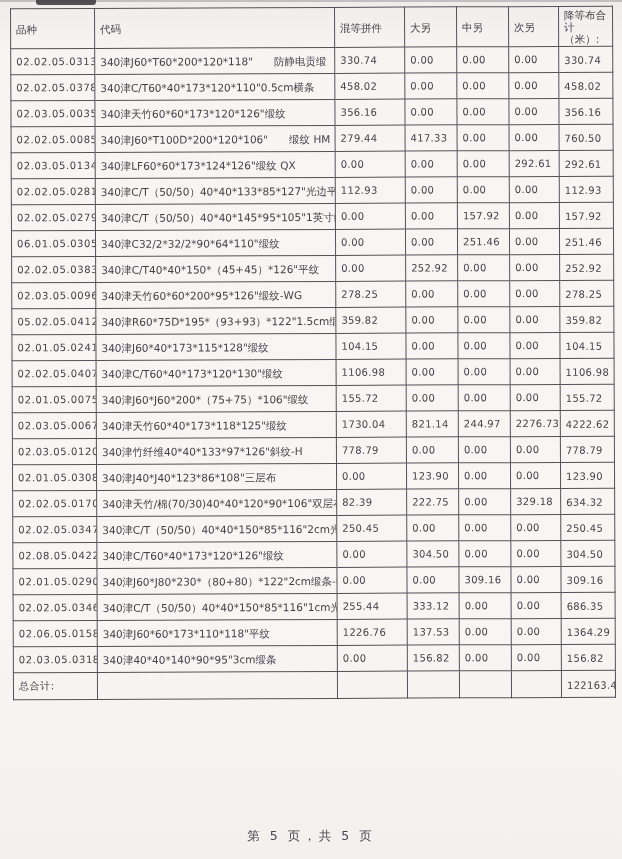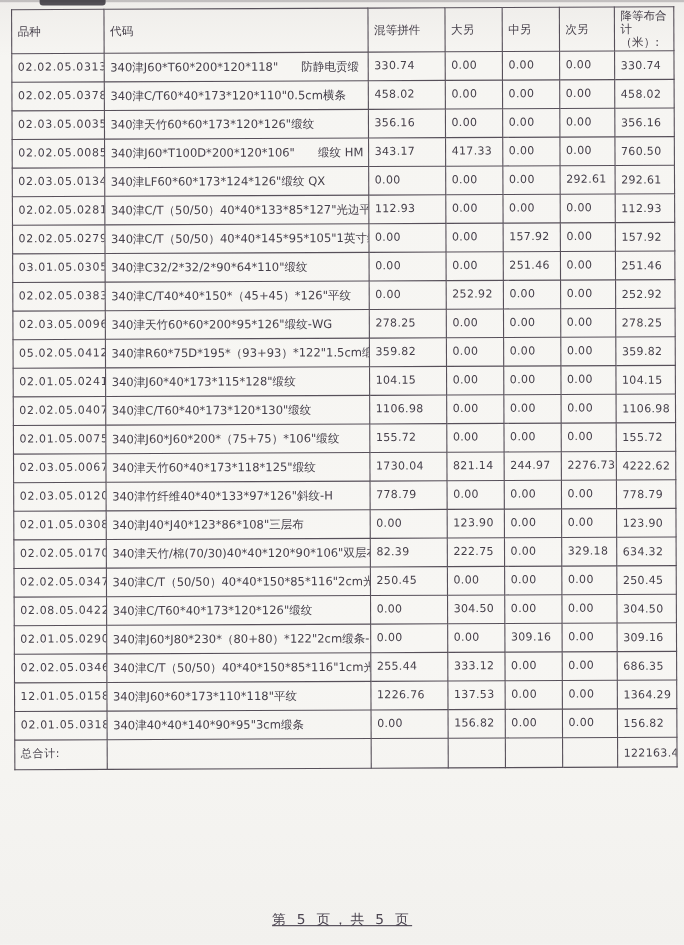--- a/index.html
+++ b/index.html
@@ -26,21 +26,21 @@
   }
   th{font-weight:normal;height:26px;white-space:normal;line-height:1.15;}
   tbody td{height:19px;}
   td.code{letter-spacing:.6px;font-size:10px;margin-left:14px;}
   td.desc{white-space:nowrap;}
   td.num{font-size:10px;letter-spacing:.3px;}
   td.tot{font-size:10px;letter-spacing:.3px;padding-top:5px;}
   tr.total-row td{height:20px;}
   .footer{
     position:absolute;left:0;top:828px;width:100%;
-    text-align:center;font-size:12.5px;letter-spacing:3px;color:#4b4450;text-decoration:underline;
+    text-align:center;font-size:12.5px;letter-spacing:3px;color:#4b4450;
   }
 </style>
 </head>
 <body>
 
 <div class="scan-edge"></div>
 <div class="scan-edge2"></div>
 
 <div class="sheet">
   <table>
@@ -88,21 +88,21 @@
           <td class="desc">340津天竹60*60*173*120*126"缎纹</td>
           <td class="num">356.16</td>
           <td class="num">0.00</td>
           <td class="num">0.00</td>
           <td class="num">0.00</td>
           <td class="tot">356.16</td>
         </tr>
         <tr>
           <td class="code">02.02.05.0085</td>
           <td class="desc">340津J60*T100D*200*120*106"　　缎纹 HM</td>
-          <td class="num">343.17</td>
+          <td class="num">279.44</td>
           <td class="num">417.33</td>
           <td class="num">0.00</td>
           <td class="num">0.00</td>
           <td class="tot">760.50</td>
         </tr>
         <tr>
           <td class="code">02.03.05.0134</td>
           <td class="desc">340津LF60*60*173*124*126"缎纹 QX</td>
           <td class="num">0.00</td>
           <td class="num">0.00</td>
@@ -122,21 +122,21 @@
         <tr>
           <td class="code">02.02.05.0279</td>
           <td class="desc">340津C/T（50/50）40*40*145*95*105"1英寸缎条</td>
           <td class="num">0.00</td>
           <td class="num">0.00</td>
           <td class="num">157.92</td>
           <td class="num">0.00</td>
           <td class="tot">157.92</td>
         </tr>
         <tr>
-          <td class="code">03.01.05.0305</td>
+          <td class="code">06.01.05.0305</td>
           <td class="desc">340津C32/2*32/2*90*64*110"缎纹</td>
           <td class="num">0.00</td>
           <td class="num">0.00</td>
           <td class="num">251.46</td>
           <td class="num">0.00</td>
           <td class="tot">251.46</td>
         </tr>
         <tr>
           <td class="code">02.02.05.0383</td>
           <td class="desc">340津C/T40*40*150*（45+45）*126"平纹</td>
@@ -257,30 +257,30 @@
         <tr>
           <td class="code">02.02.05.0346</td>
           <td class="desc">340津C/T（50/50）40*40*150*85*116"1cm光边缎条</td>
           <td class="num">255.44</td>
           <td class="num">333.12</td>
           <td class="num">0.00</td>
           <td class="num">0.00</td>
           <td class="tot">686.35</td>
         </tr>
         <tr>
-          <td class="code">12.01.05.0158</td>
+          <td class="code">02.06.05.0158</td>
           <td class="desc">340津J60*60*173*110*118"平纹</td>
           <td class="num">1226.76</td>
           <td class="num">137.53</td>
           <td class="num">0.00</td>
           <td class="num">0.00</td>
           <td class="tot">1364.29</td>
         </tr>
         <tr>
-          <td class="code">02.01.05.0318</td>
+          <td class="code">02.03.05.0318</td>
           <td class="desc">340津40*40*140*90*95"3cm缎条</td>
           <td class="num">0.00</td>
           <td class="num">156.82</td>
           <td class="num">0.00</td>
           <td class="num">0.00</td>
           <td class="tot">156.82</td>
         </tr>
       </tbody>
     <tfoot>
       <tr class="total-row">

